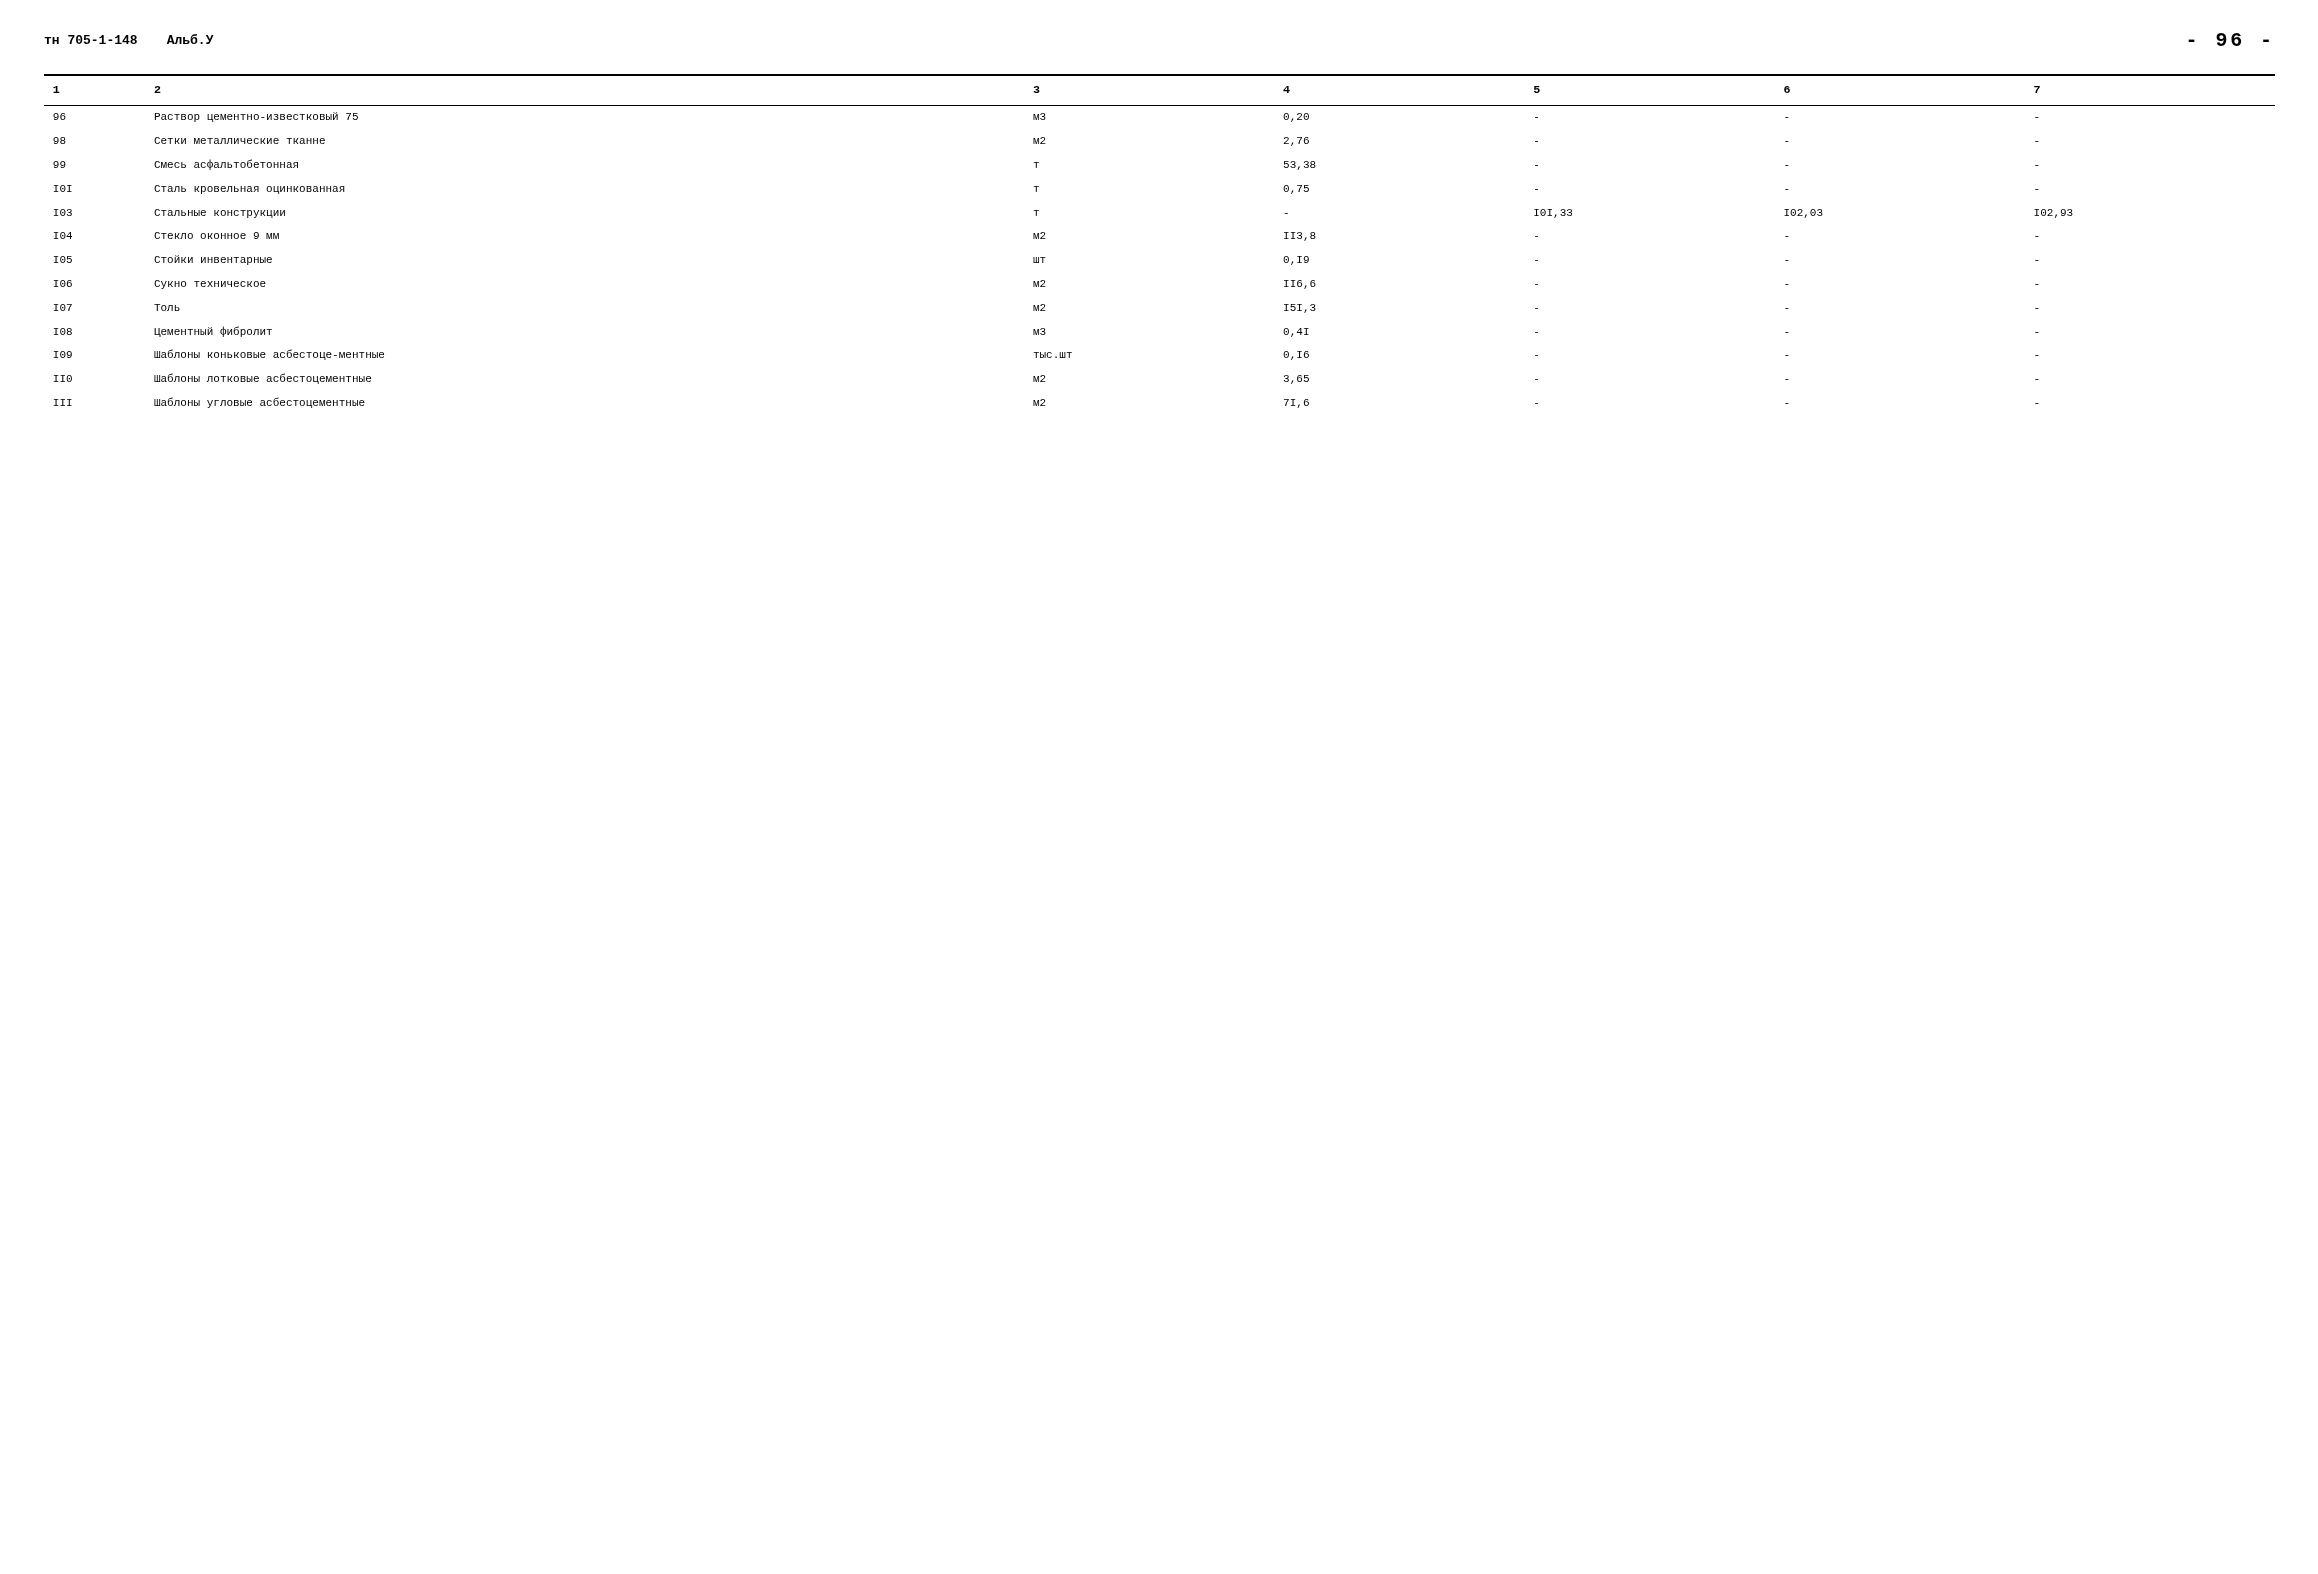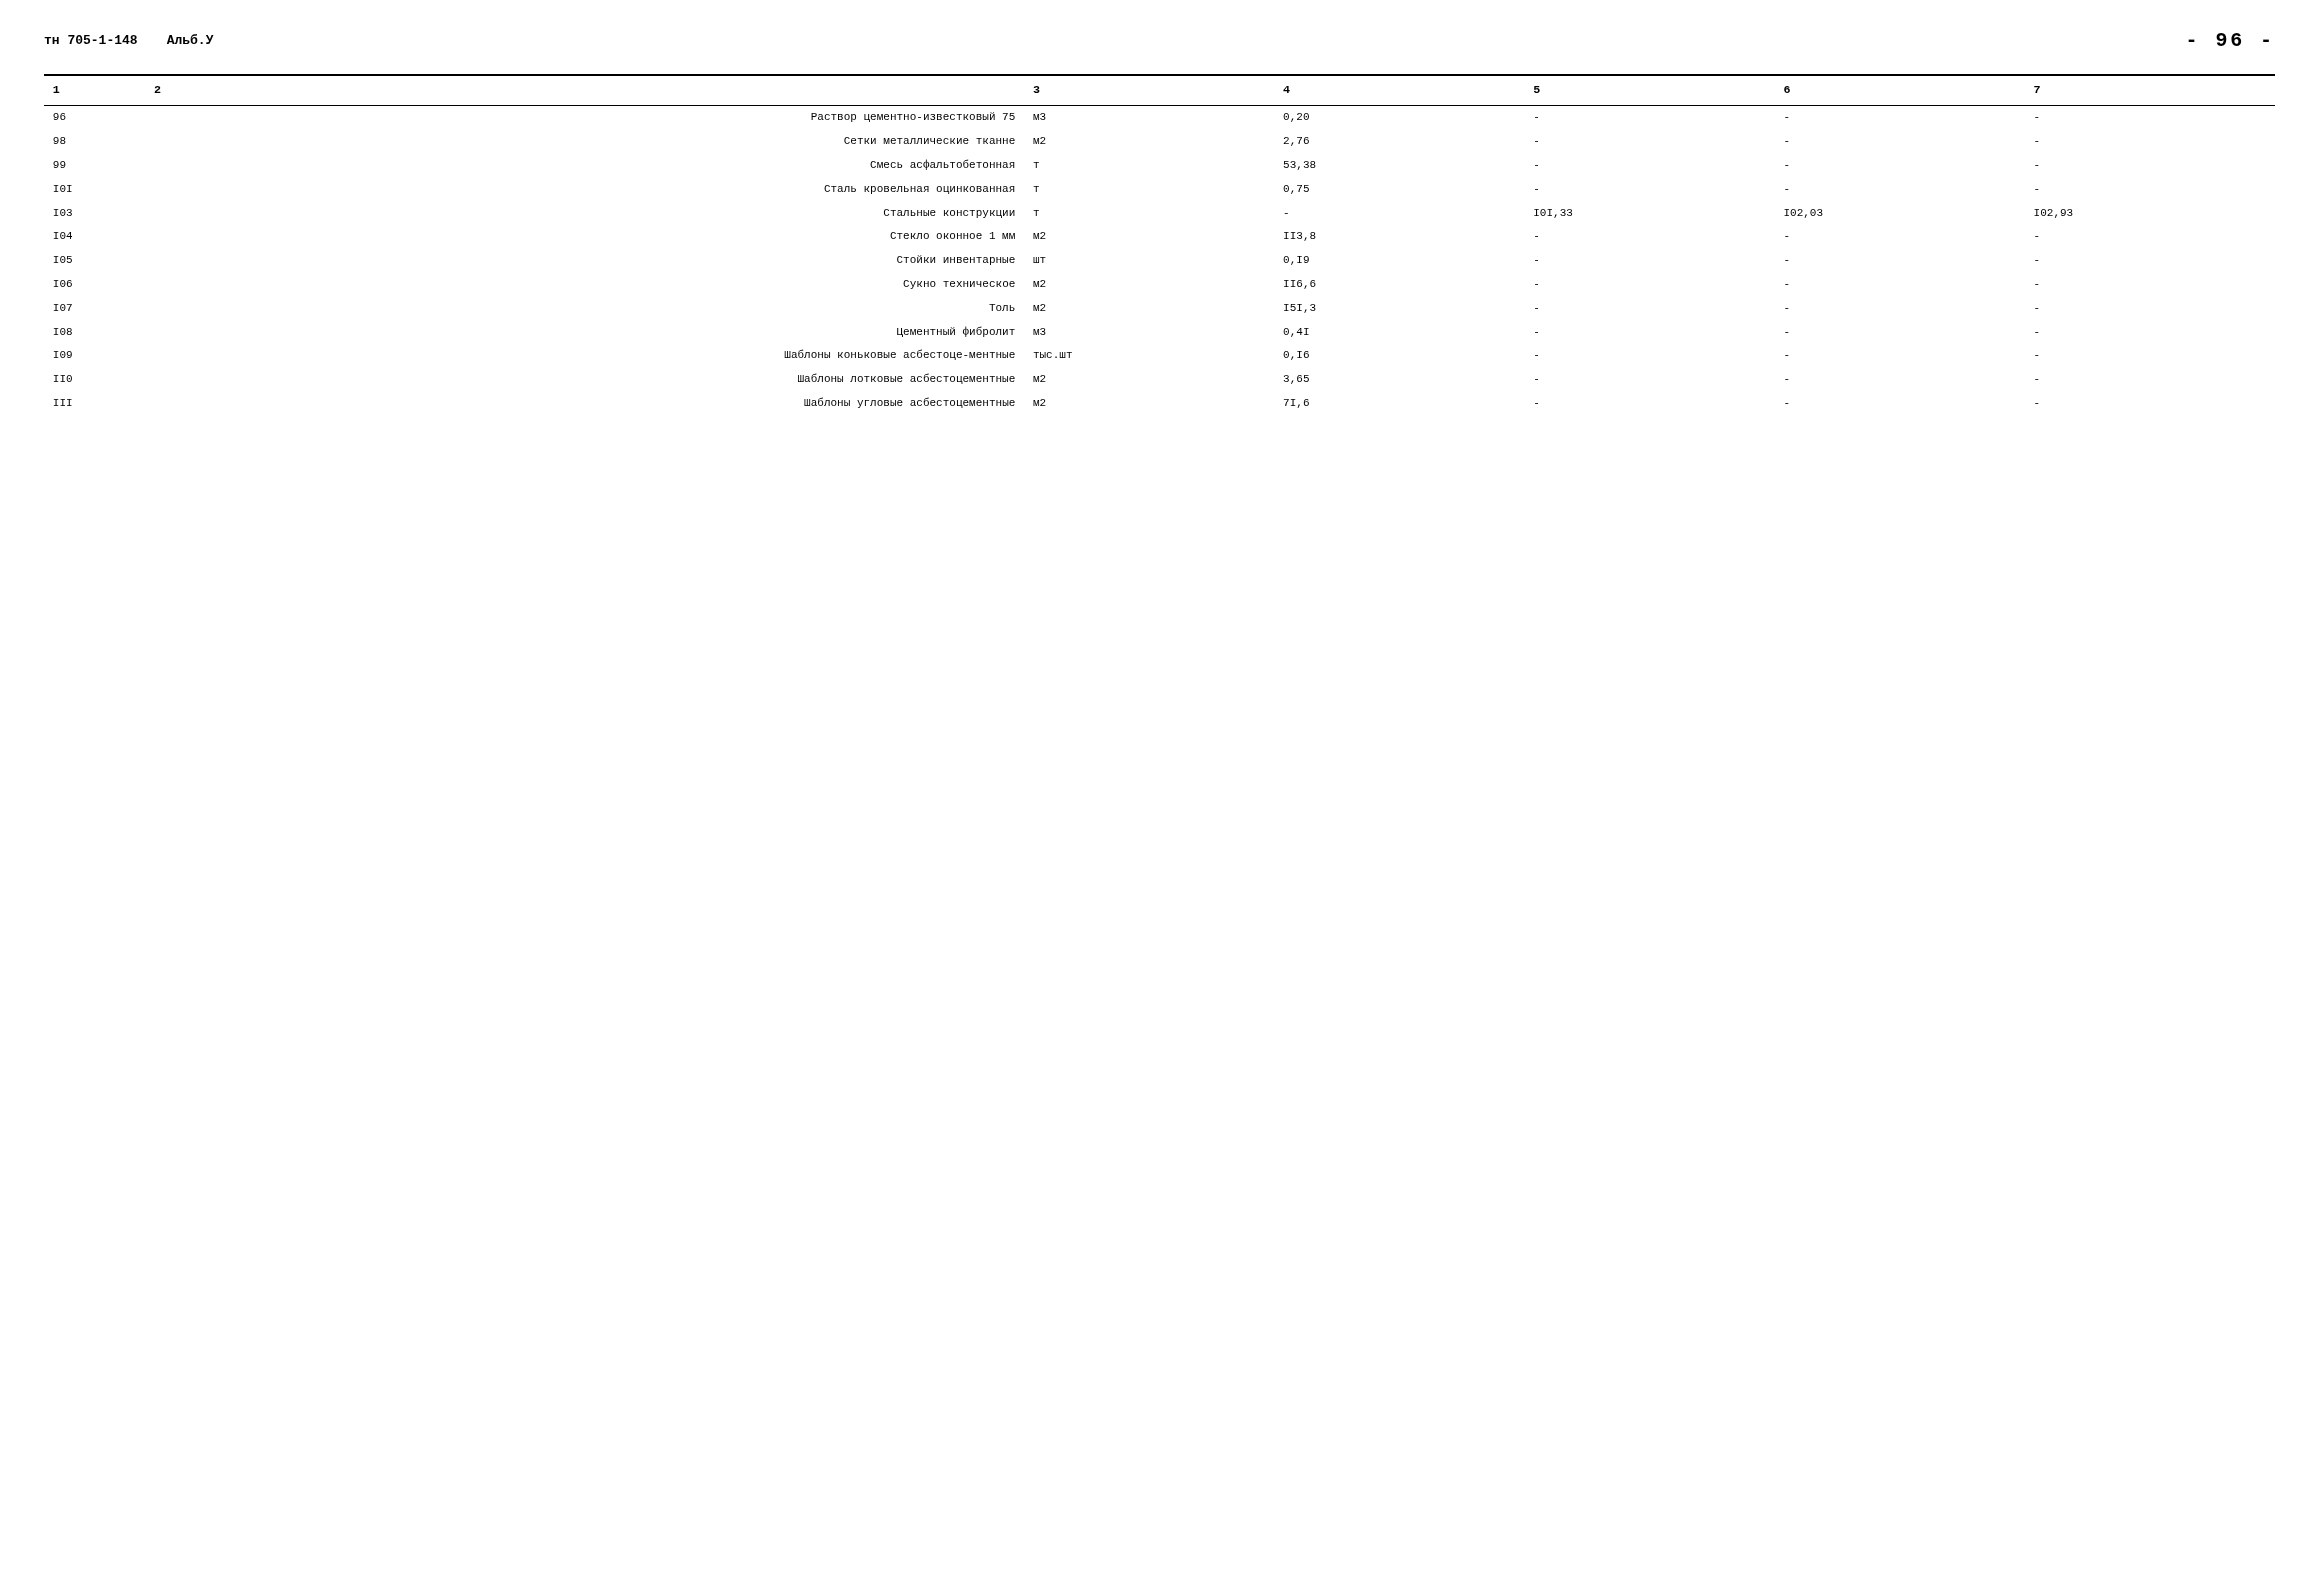--- a/index.html
+++ b/index.html
@@ -60,21 +60,21 @@
       vertical-align: top;
       font-size: 11px;
       border-bottom: none;
     }
 
     tbody tr.divider-row td {
       border-top: 0.7px solid #000;
     }
 
     .col-1 { width: 59px; }
-    .col-2 { width: 513px; text-align: right; }
+    .col-2 { width: 513px; }
     .col-3 { width: 146px; }
     .col-4 { width: 146px; }
     .col-5 { width: 146px; }
     .col-6 { width: 146px; }
     .col-7 { width: 146px; }
   </style>
 </head>
 <body>
 
 <div class="header">
@@ -136,21 +136,21 @@
         <td class="col-1">I03</td>
         <td class="col-2">Стальные конструкции</td>
         <td class="col-3">т</td>
         <td class="col-4">-</td>
         <td class="col-5">I0I,33</td>
         <td class="col-6">I02,03</td>
         <td class="col-7">I02,93</td>
       </tr>
       <tr>
         <td class="col-1">I04</td>
-        <td class="col-2">Стекло оконное 1 мм</td>
+        <td class="col-2">Стекло оконное 9 мм</td>
         <td class="col-3">м2</td>
         <td class="col-4">II3,8</td>
         <td class="col-5">-</td>
         <td class="col-6">-</td>
         <td class="col-7">-</td>
       </tr>
       <tr>
         <td class="col-1">I05</td>
         <td class="col-2">Стойки инвентарные</td>
         <td class="col-3">шт</td>

